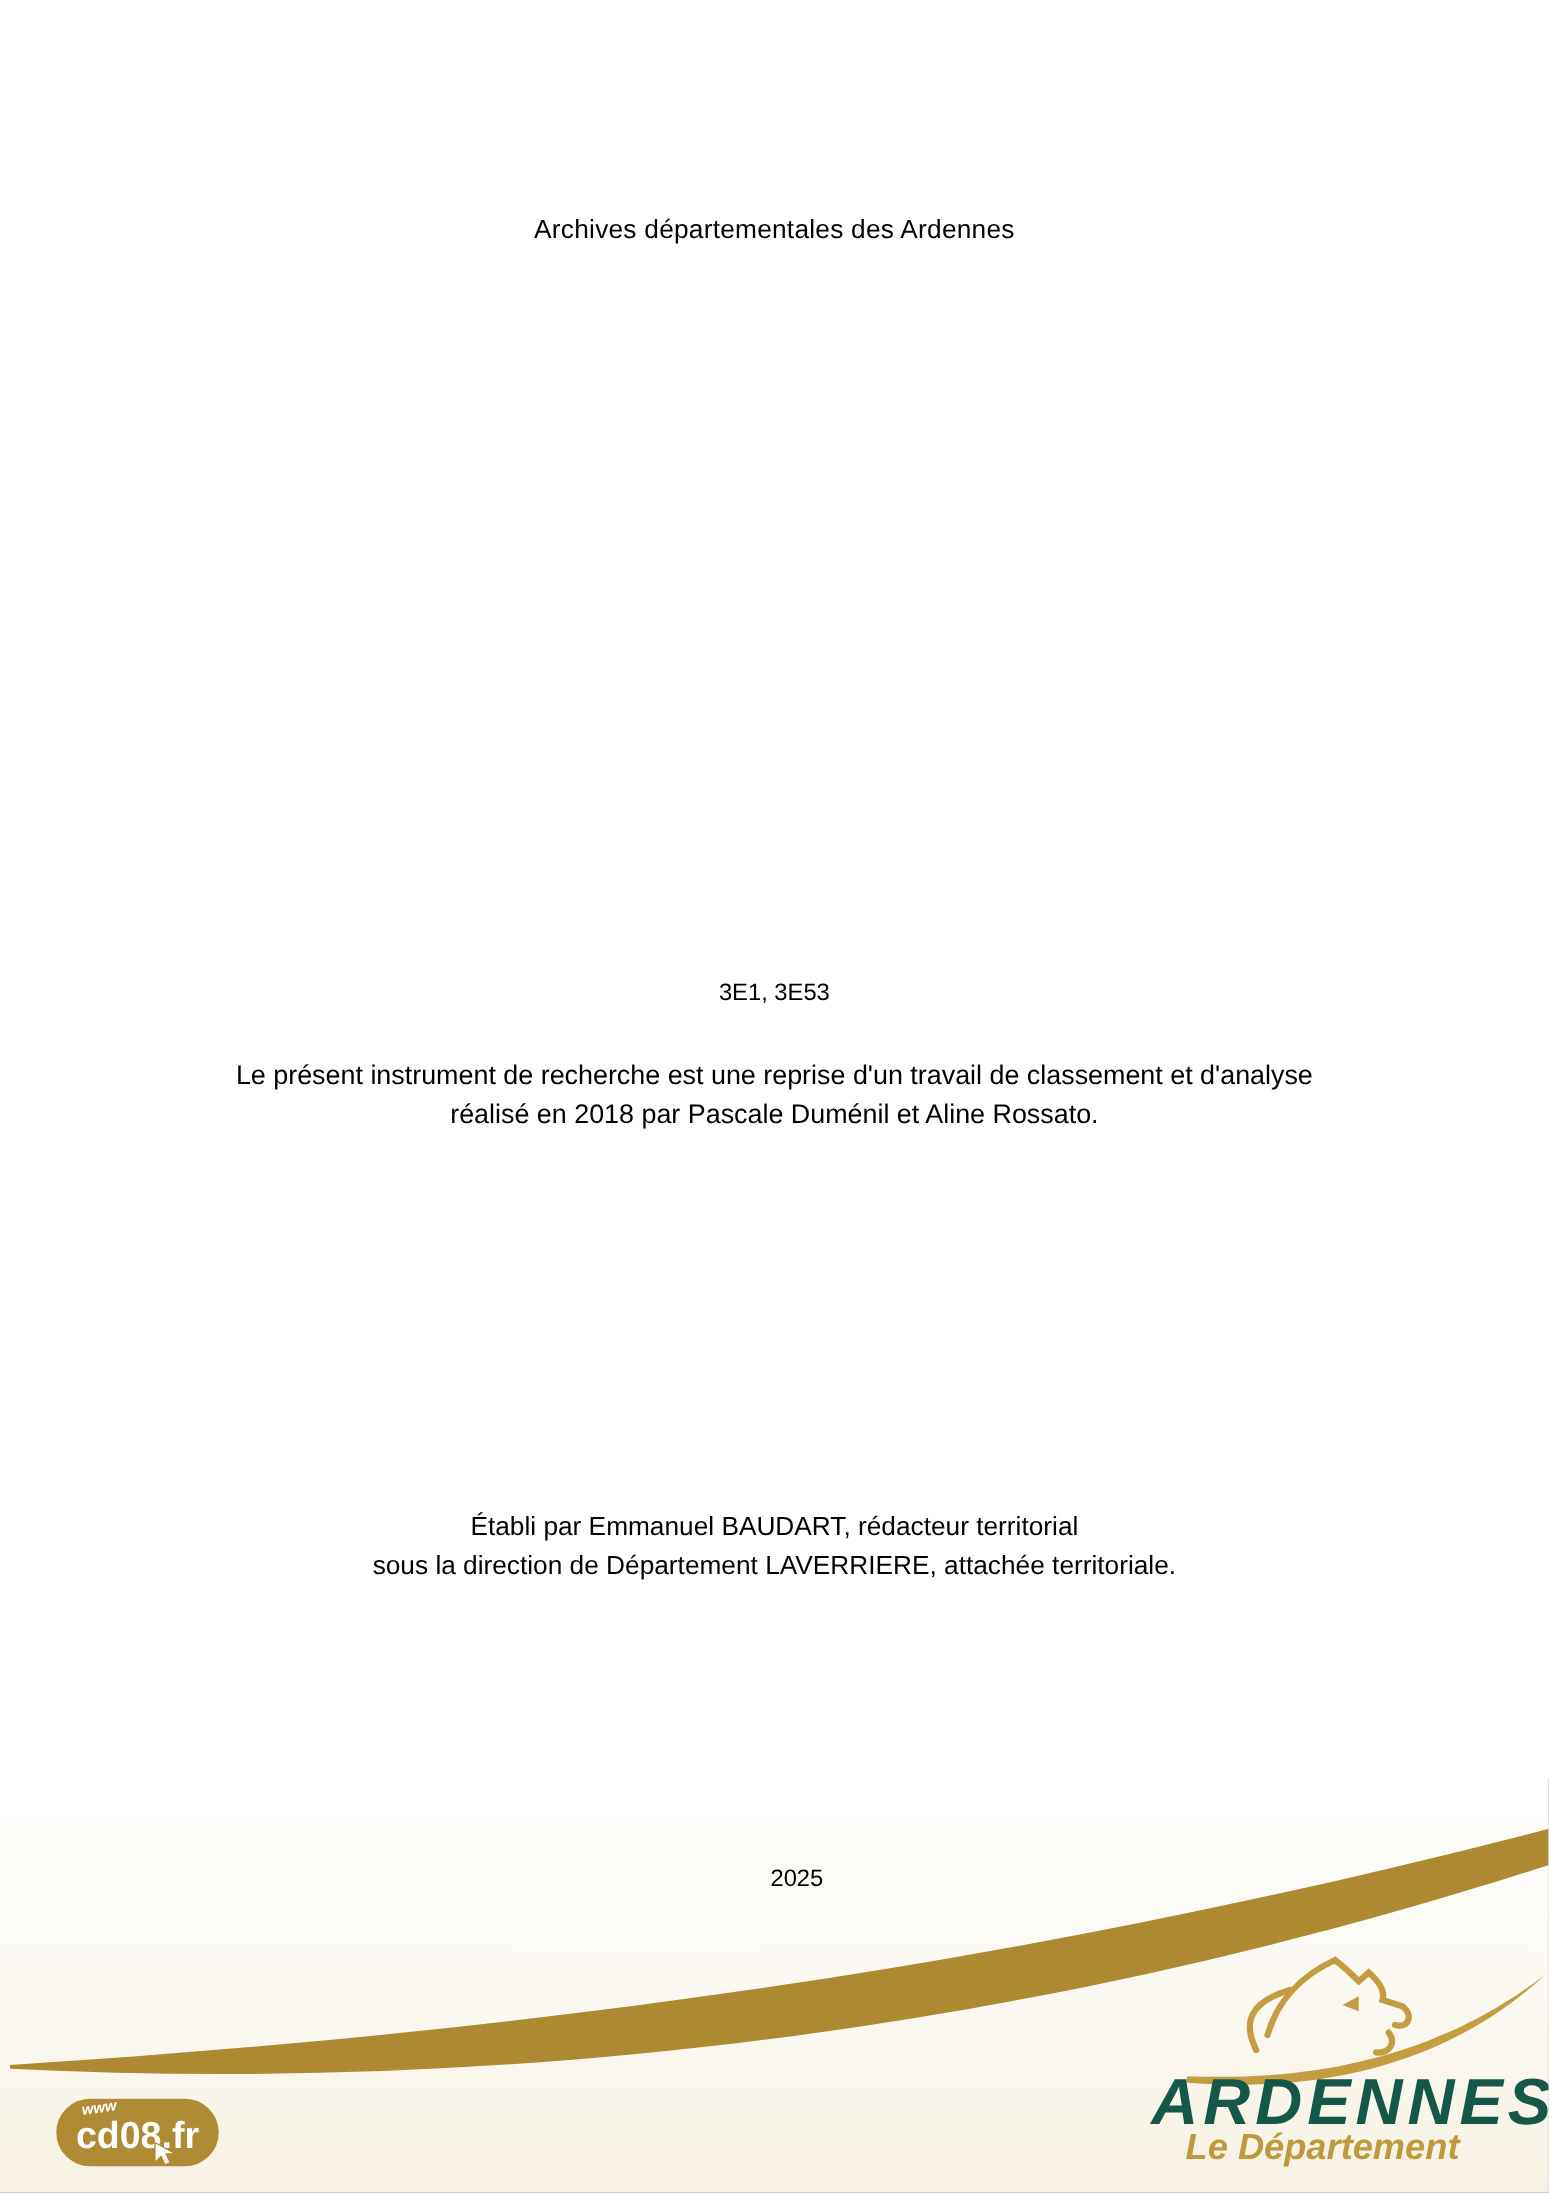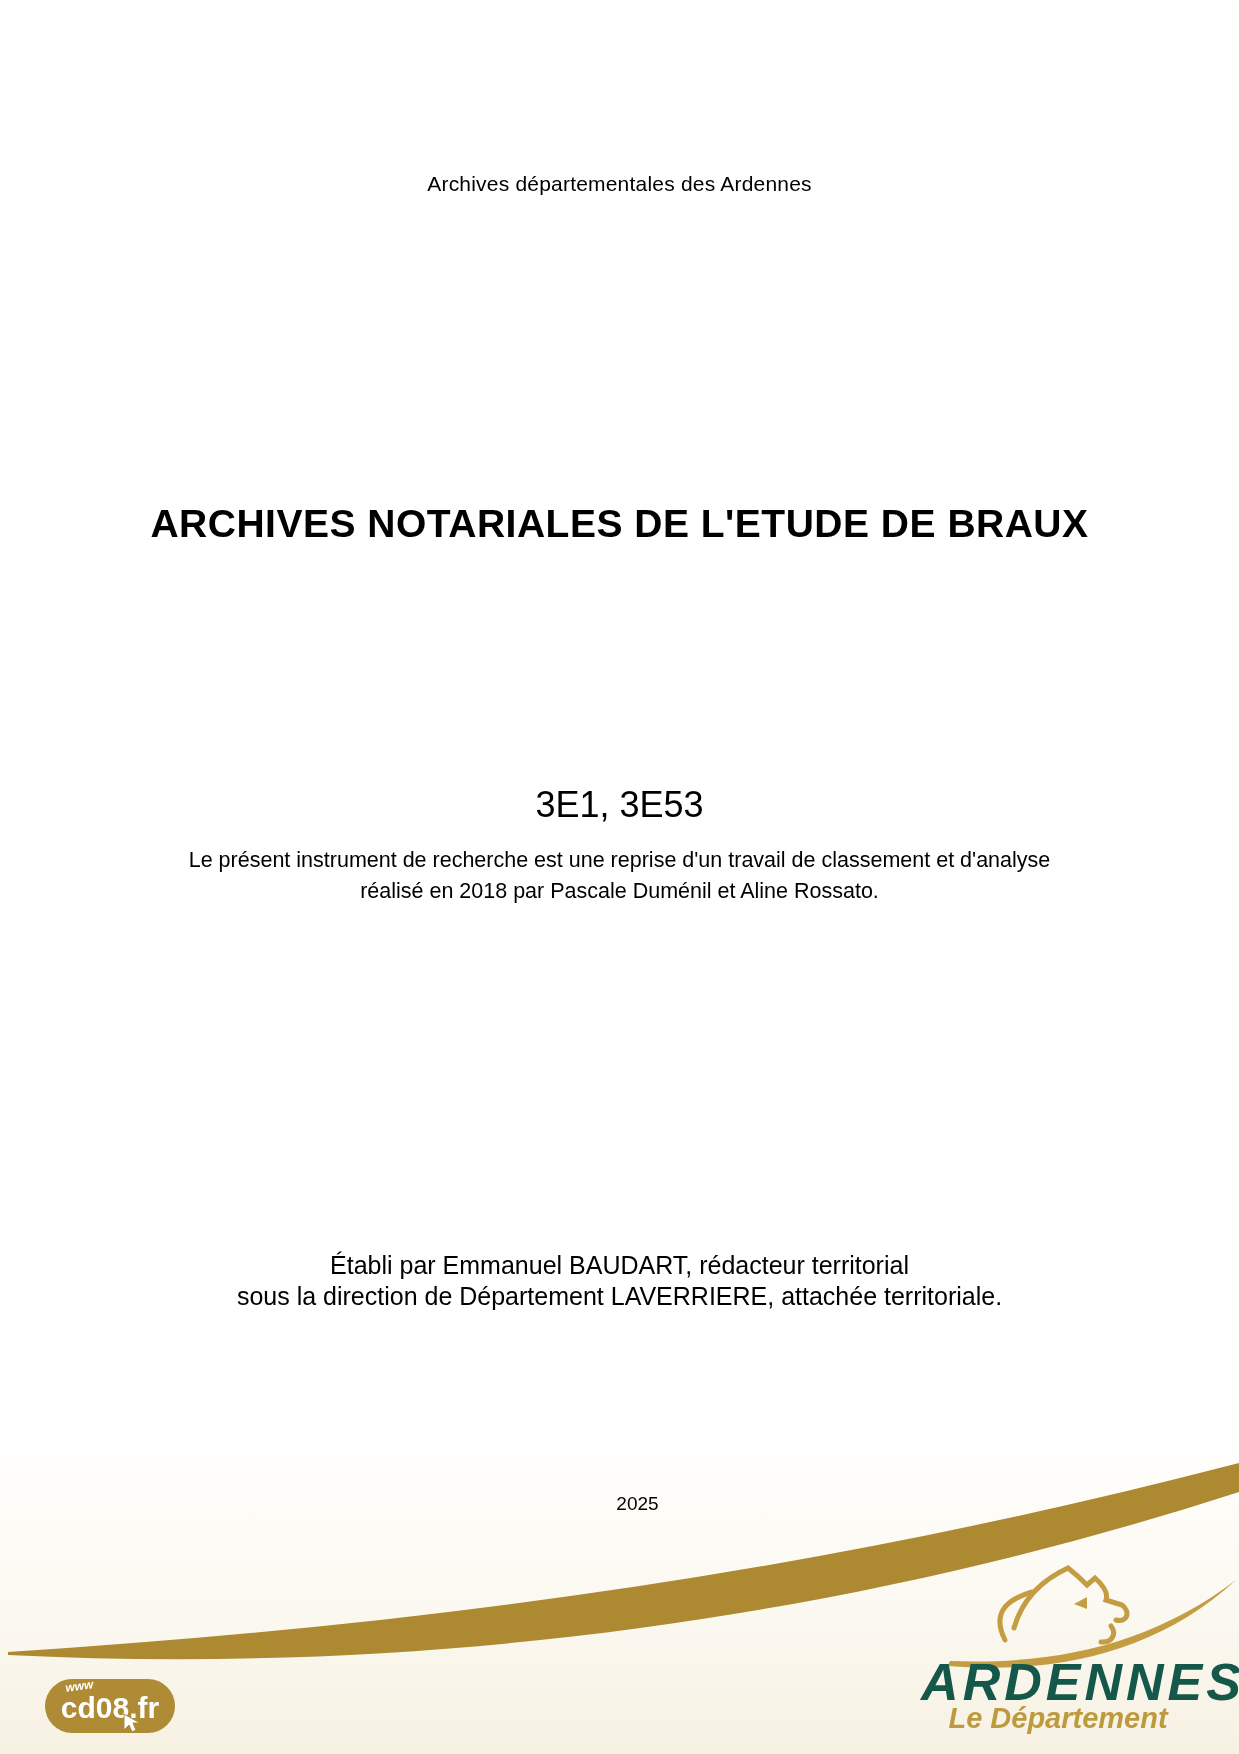--- a/index.html
+++ b/index.html
@@ -10,23 +10,23 @@
     background:#ffffff;
     overflow:hidden;
     font-family:"Liberation Sans", sans-serif;
     color:#000;
   }
   .center { position:absolute; left:0; right:0; text-align:center; z-index:2; }
 
   .institution { top:172px; font-size:21px; letter-spacing:0.2px; }
   .doc-title   { top:502px; font-size:39px; font-weight:bold; letter-spacing:0.5px; }
   .date-range  { top:720px; font-size:27px; }
-  .ref-codes   { top:784px; font-size:36px; }
+  .ref-codes   { top:784px; font-size:19px; }
   .description { top:845px; font-size:21.5px; line-height:31px; }
-  .credits     { top:1250px; font-size:25px; line-height:31px; }
+  .credits     { top:1206px; font-size:21px; line-height:31px; }
   .place       { top:1452px; font-size:19px; }
   .year        { top:1493px; font-size:19px;padding-left:36px; }
 
   .footer {
     position:absolute; left:0; bottom:0;
     width:1239px; height:296px;
     background:linear-gradient(180deg,#fffefb 0%,#fbf8f0 55%,#f6f1e2 100%);
     z-index:1;
   }
   .footer-art { position:absolute; left:0; top:0; width:1239px; height:296px; }
@@ -48,21 +48,20 @@
   }
   .cd08 { position:absolute; left:44px; top:218px; z-index:3; }
 </style>
 </head>
 <body>
 
 <div class="page">
 
   <div class="center institution">Archives départementales des Ardennes</div>
 
-  <div class="center doc-title">ARCHIVES NOTARIALES DE L'ETUDE DE BRAUX</div>
 
 
   <div class="center ref-codes">3E1, 3E53</div>
 
   <div class="center description">
     <div>Le présent instrument de recherche est une reprise d'un travail de classement et d'analyse</div>
     <div>réalisé en 2018 par Pascale Duménil et Aline Rossato.</div>
   </div>
 
   <div class="center credits">

